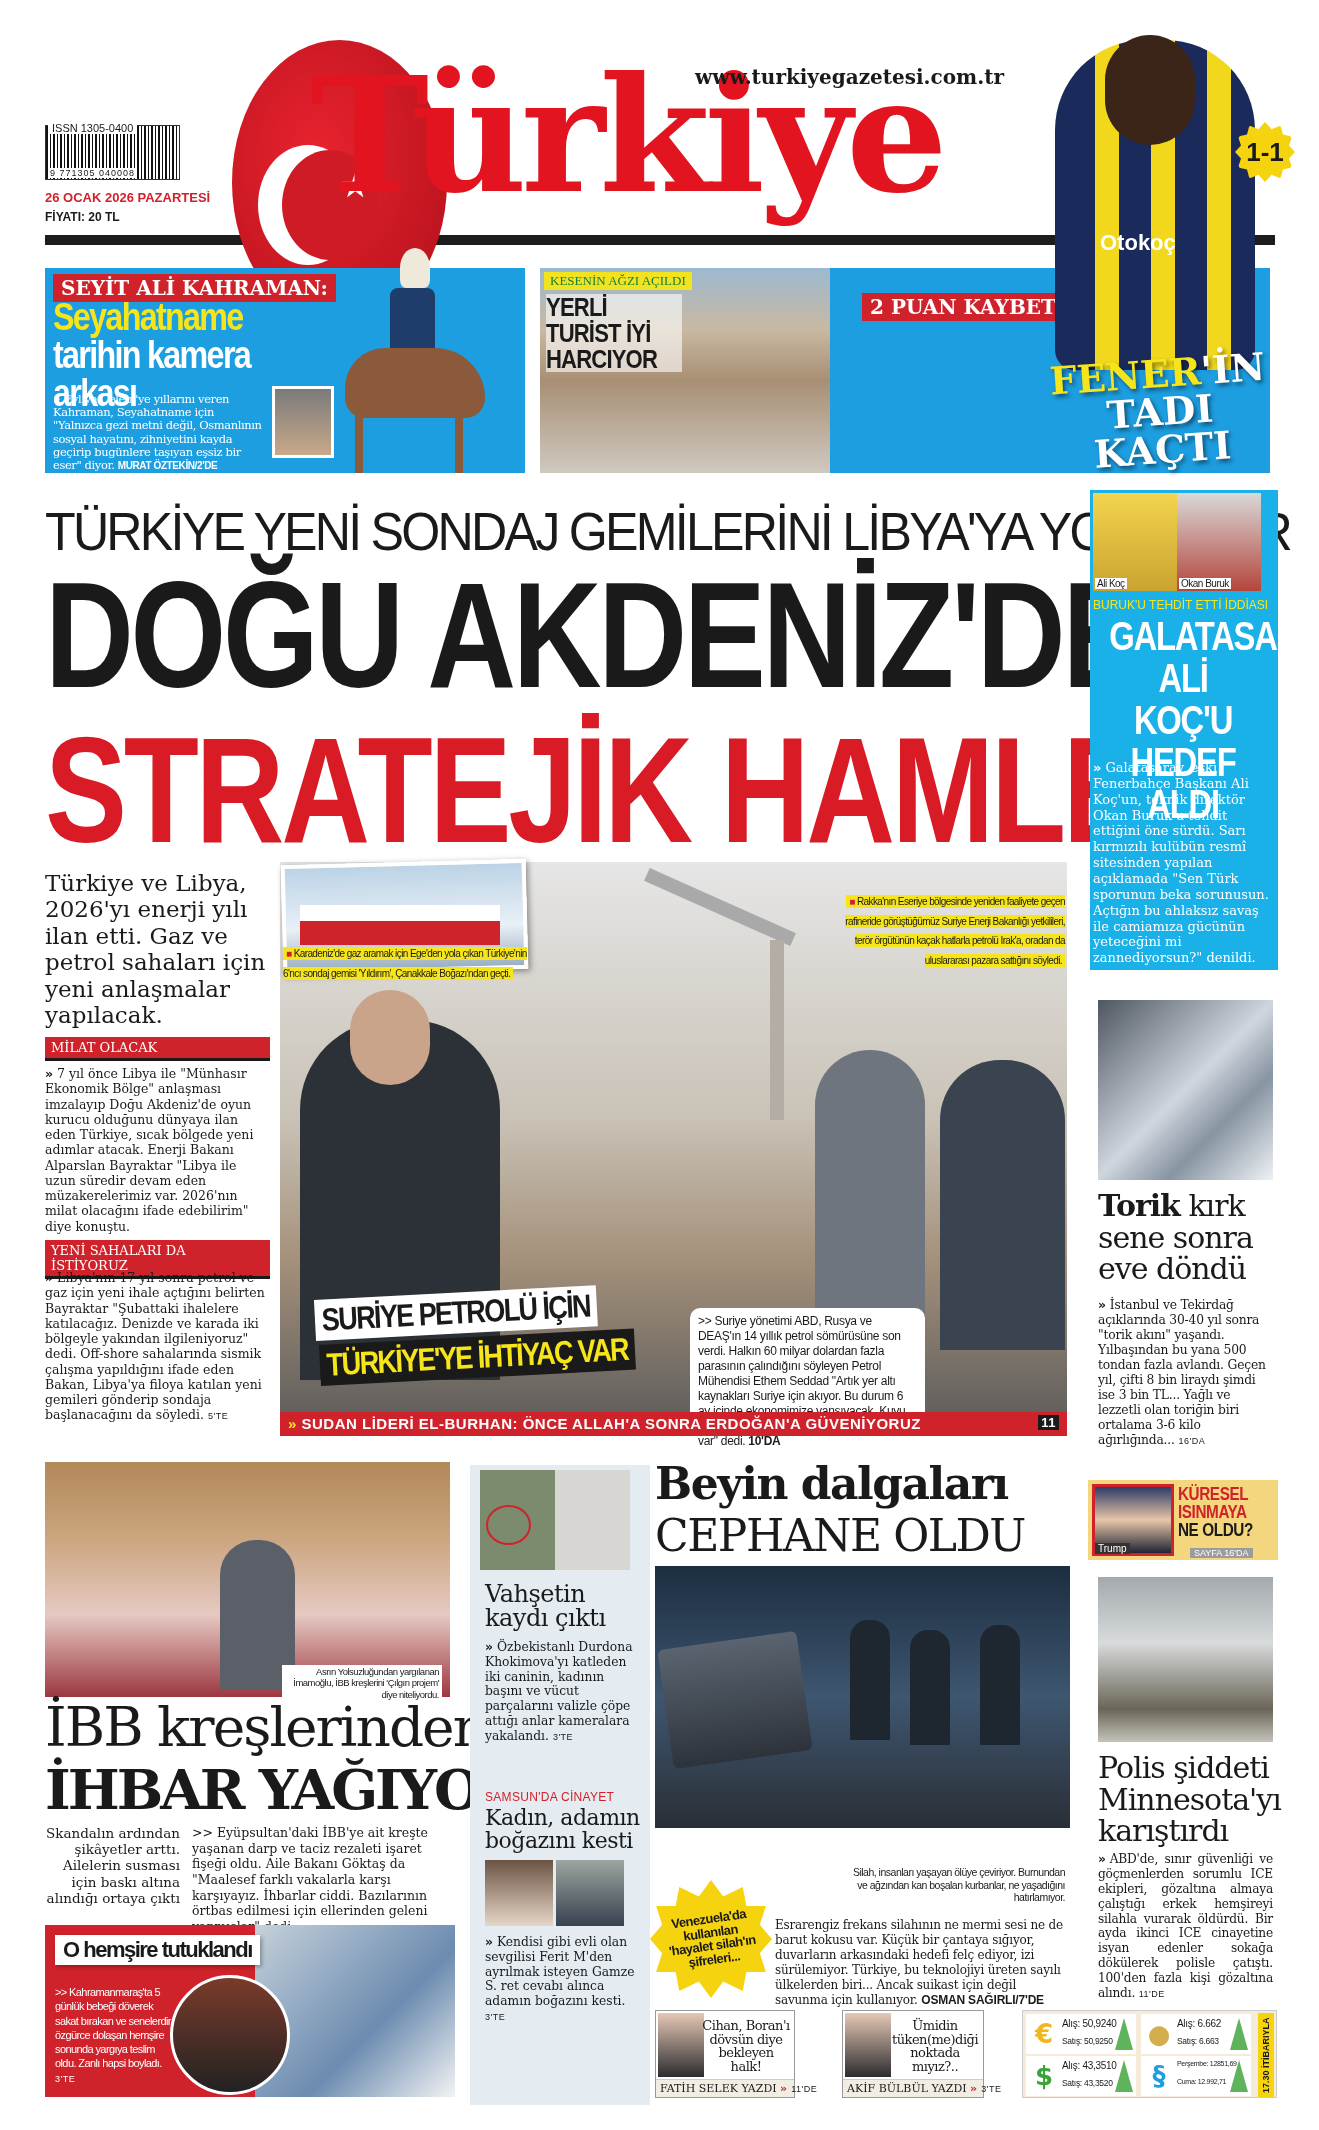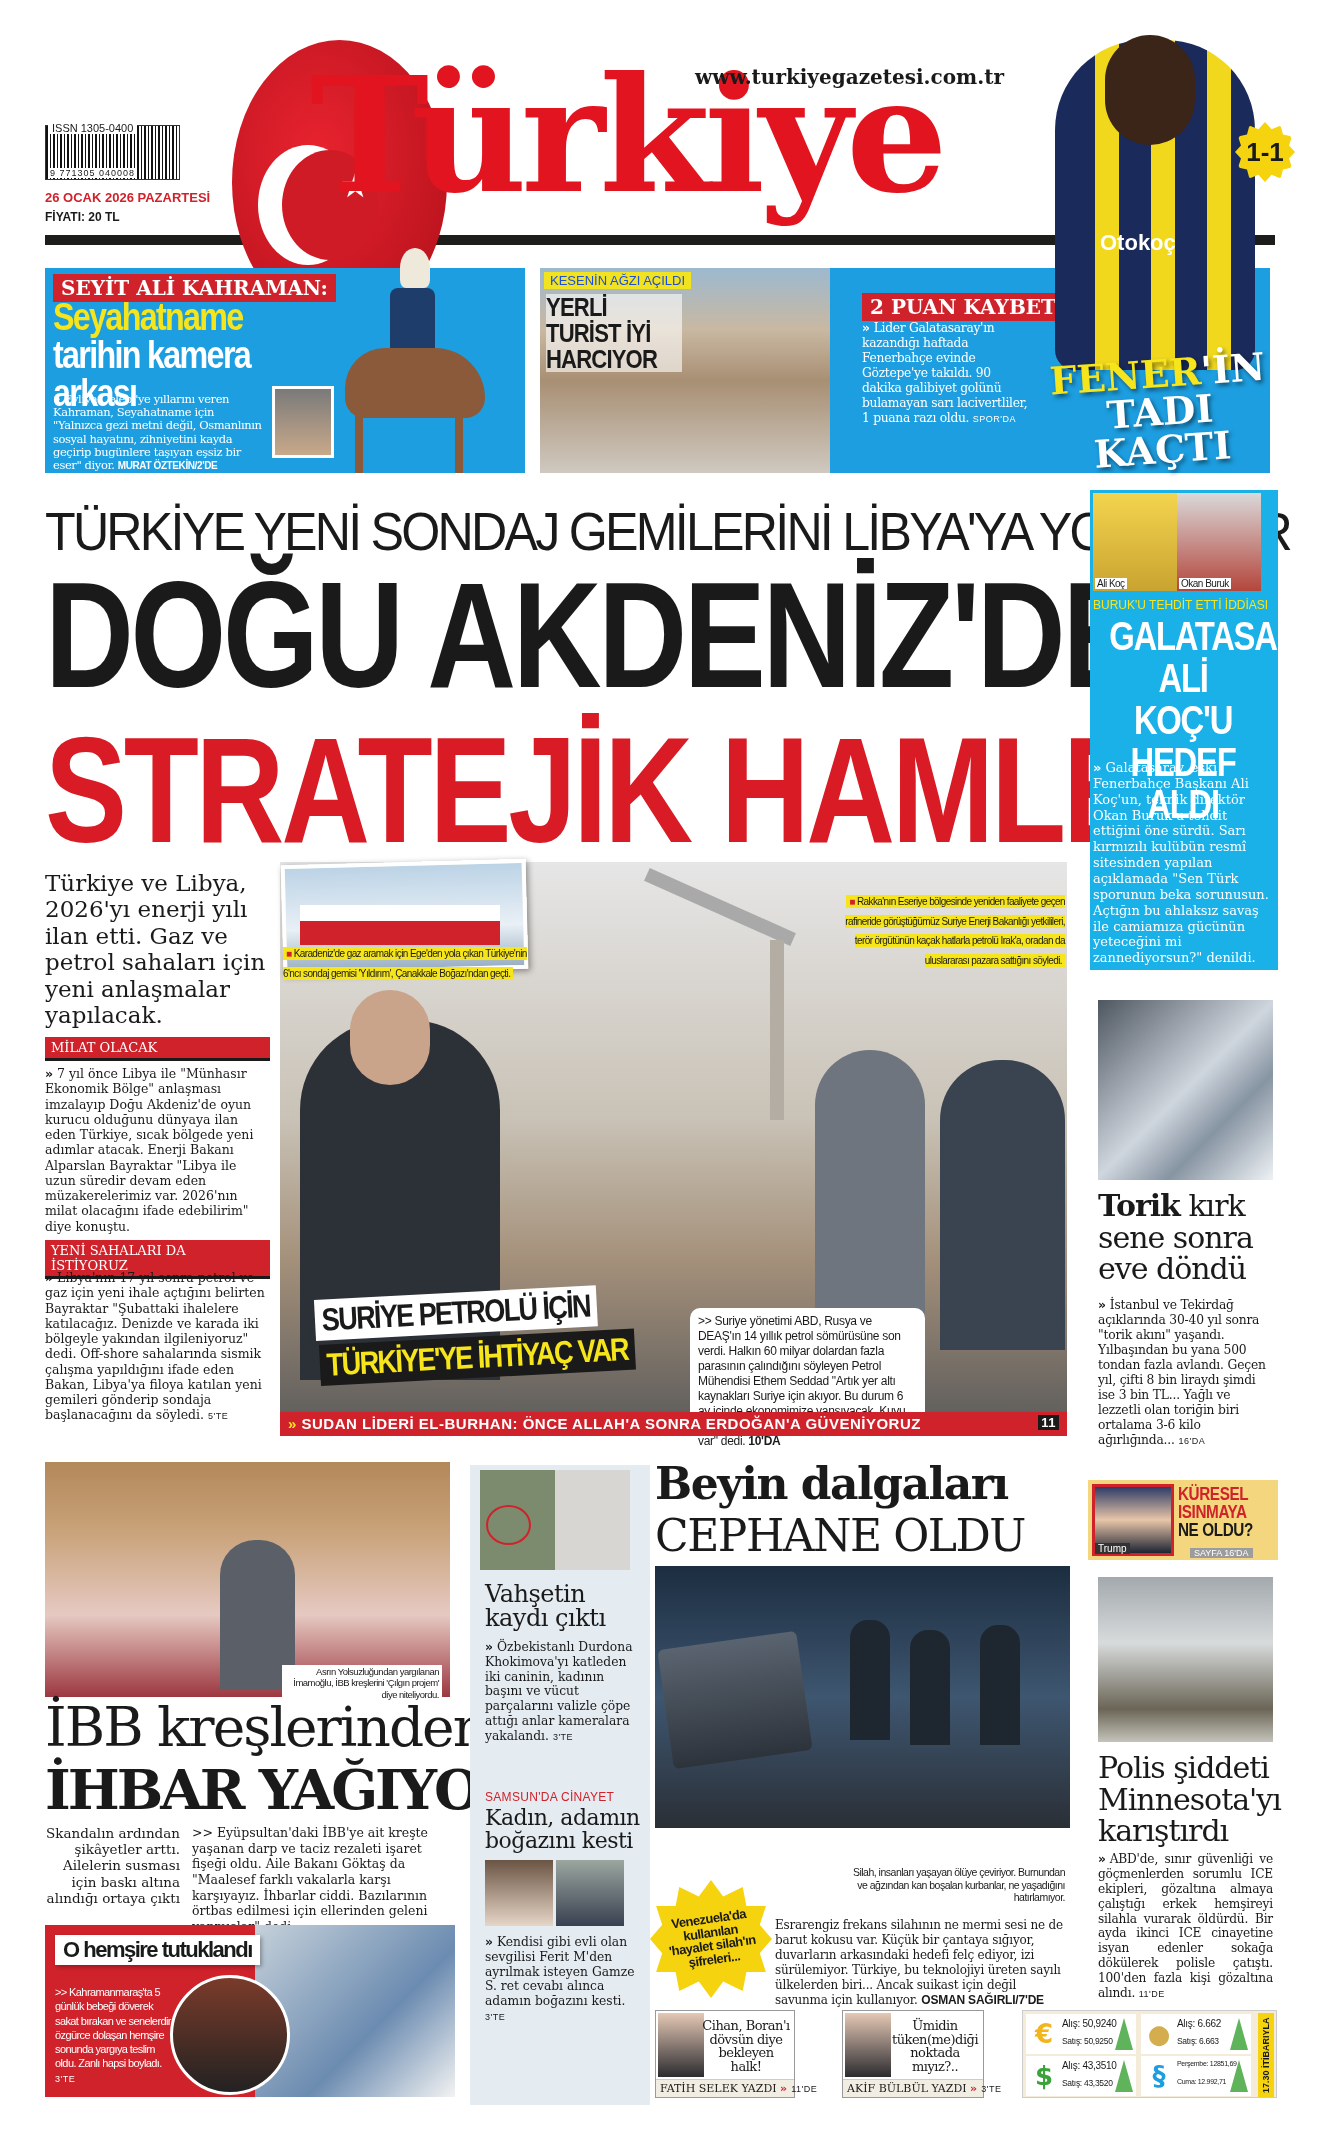--- a/index.html
+++ b/index.html
@@ -19,21 +19,21 @@
   #issn{left:48px;top:122px;font-family:"Liberation Sans",sans-serif;font-size:11px;background:#fff;padding:0 4px}
   #barcode-num{left:48px;top:168px;font-family:"Liberation Sans",sans-serif;font-size:9px;background:#fff;padding:0 2px;letter-spacing:1px}
   #date{left:45px;top:190px;font-family:"Liberation Sans",sans-serif;font-weight:bold;font-size:13px;color:#d0222b}
   #price{left:45px;top:210px;font-family:"Liberation Sans",sans-serif;font-weight:bold;font-size:12px}
   
   .strip{background:#1d9ee0}
   #strip1{left:45px;top:268px;width:480px;height:205px}
   #strip2{left:540px;top:268px;width:290px;height:205px;background:#c7d2d8}
   #strip3{left:830px;top:268px;width:440px;height:205px}
   .kicker-red{background:#d0222b;color:#fff;font-family:"DejaVu Serif",serif;font-weight:bold;font-size:20px;padding:2px 8px;display:inline-block}
-  .kicker-yellow{background:#f2e321;color:#1d4ed8;font-family:Liberation Sans, sans-serif;font-size:13px;padding:1px 6px;display:inline-block}
+  .kicker-yellow{background:#f2e321;color:#15803d;font-family:Liberation Serif, serif;font-size:13px;padding:1px 6px;display:inline-block}
   #fener-player{left:1055px;top:40px;width:200px;height:330px;background:linear-gradient(90deg,#1a2a5a 0 20%,#f1d81d 20% 32%,#1a2a5a 32% 48%,#f1d81d 48% 60%,#1a2a5a 60% 76%,#f1d81d 76% 88%,#1a2a5a 88%);border-radius:90px 90px 20px 20px}
   #fener-head{left:1105px;top:35px;width:90px;height:110px;background:#3b2418;border-radius:45px}
   #score-badge{left:1235px;top:122px;width:60px;height:60px;background:#f6d30f;border-radius:50%;font-family:"Liberation Sans",sans-serif;font-weight:bold;font-size:26px;display:flex;align-items:center;justify-content:center;clip-path:polygon(50% 0,61% 12%,76% 6%,80% 21%,95% 24%,90% 39%,100% 50%,90% 61%,95% 76%,80% 79%,76% 94%,61% 88%,50% 100%,39% 88%,24% 94%,20% 79%,5% 76%,10% 61%,0 50%,10% 39%,5% 24%,20% 21%,24% 6%,39% 12%)}
   #fener-title{left:1035px;top:355px;width:250px;font-family:"DejaVu Serif",serif;font-weight:bold;font-size:38px;line-height:1;color:#fff;text-shadow:2px 3px 4px rgba(0,0,0,.5);transform:rotate(-4deg);text-align:center}
   #fener-title .y{color:#f6e51b}
   
   #supra{left:45px;top:500px;width:1020px;font-family:"Liberation Sans",sans-serif;font-size:54px;color:#1a1a1a;letter-spacing:-3px;white-space:nowrap;transform:scaleX(.93);transform-origin:left}
   #main1{left:45px;top:560px;width:1020px;font-family:"Liberation Sans",sans-serif;font-weight:bold;font-size:150px;line-height:1;color:#1a1a1a;letter-spacing:-4px;white-space:nowrap;transform:scaleX(.82);transform-origin:left}
   #main2{left:45px;top:715px;width:1020px;font-family:"Liberation Sans",sans-serif;font-weight:bold;font-size:150px;line-height:1;color:#d81b25;letter-spacing:-4px;white-space:nowrap;transform:scaleX(.82);transform-origin:left}
   
@@ -163,24 +163,20 @@
 </div>
 
 <div class="abs" id="strip2">
   <div style="position:absolute;inset:0;background:linear-gradient(180deg,#9cb9cf 0%,#c9b8a2 30%,#a88f74 55%,#cfc9c0 100%)"></div>
   <div style="position:absolute;left:4px;top:4px" class="kicker-yellow">KESENİN AĞZI AÇILDI</div>
   <div style="position:absolute;left:6px;top:26px;width:160px;font-family:'Liberation Sans',sans-serif;font-weight:bold;font-size:26px;line-height:1;color:#1a1a1a;letter-spacing:-1px;transform:scaleX(.85);transform-origin:left;background:rgba(255,255,255,.6)">YERLİ TURİST İYİ HARCIYOR</div>
 </div>
 
 <div class="abs strip" id="strip3">
   <div style="position:absolute;left:32px;top:25px" class="kicker-red">2 PUAN KAYBETTİ!</div>
-  <div style="position:absolute;left:32px;top:53px;width:170px;font-size:12.3px;line-height:1.22;color:#fff;letter-spacing:-.3px">
-    <span class="raquo" style="color:#fff">»</span><span>Lider Galatasaray'ın kazandığı haftada Fenerbahçe evinde Göztepe'ye takıldı. 90 dakika galibiyet golünü bulamayan sarı lacivertliler, 1 puana razı oldu.</span>
-    <span class="ref">SPOR'DA</span>
-  </div>
 </div>
 <div class="abs" id="fener-player"></div>
 <div class="abs" id="fener-head"></div>
 <div class="abs" style="left:1100px;top:230px;font-family:'Liberation Sans',sans-serif;font-weight:bold;font-size:22px;color:#fff">Otokoç</div>
 <div class="abs" id="score-badge">1-1</div>
 <div class="abs" id="fener-title">
   <span class="y">FENER</span><span>'İN</span><br>
   <span>TADI KAÇTI</span>
 </div>
 

